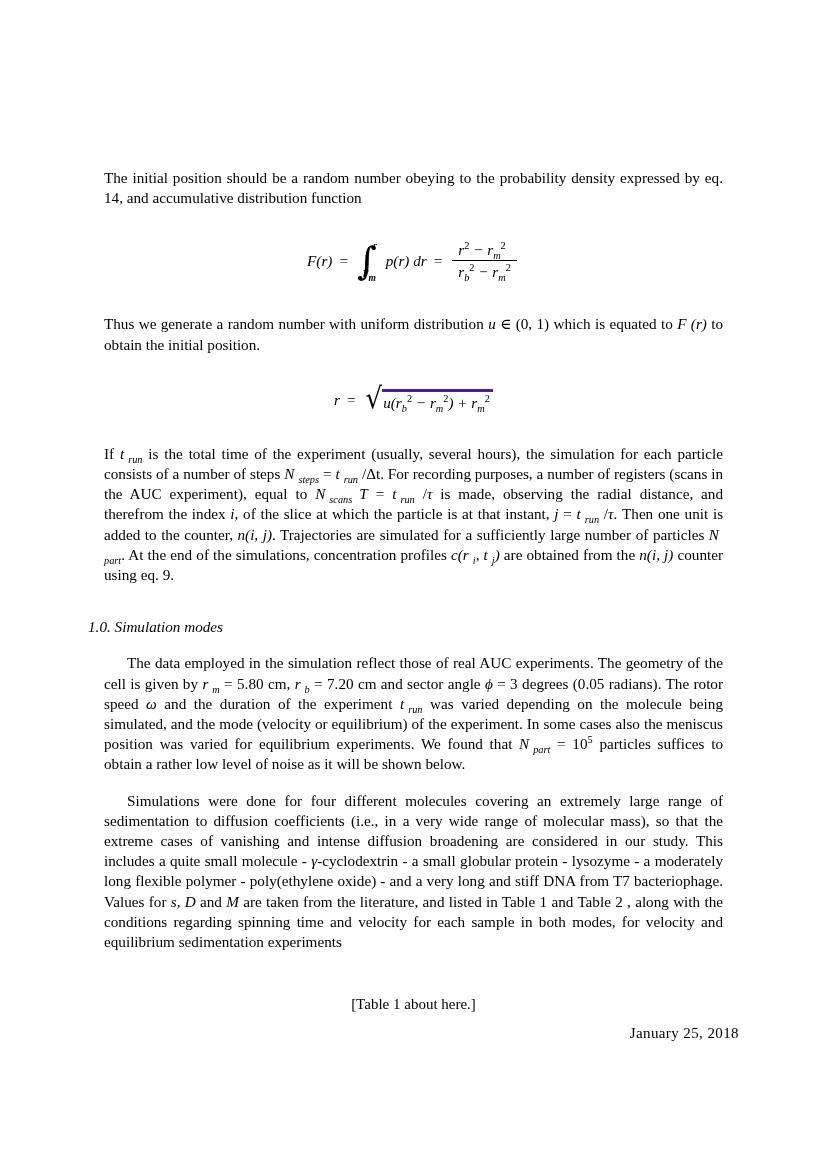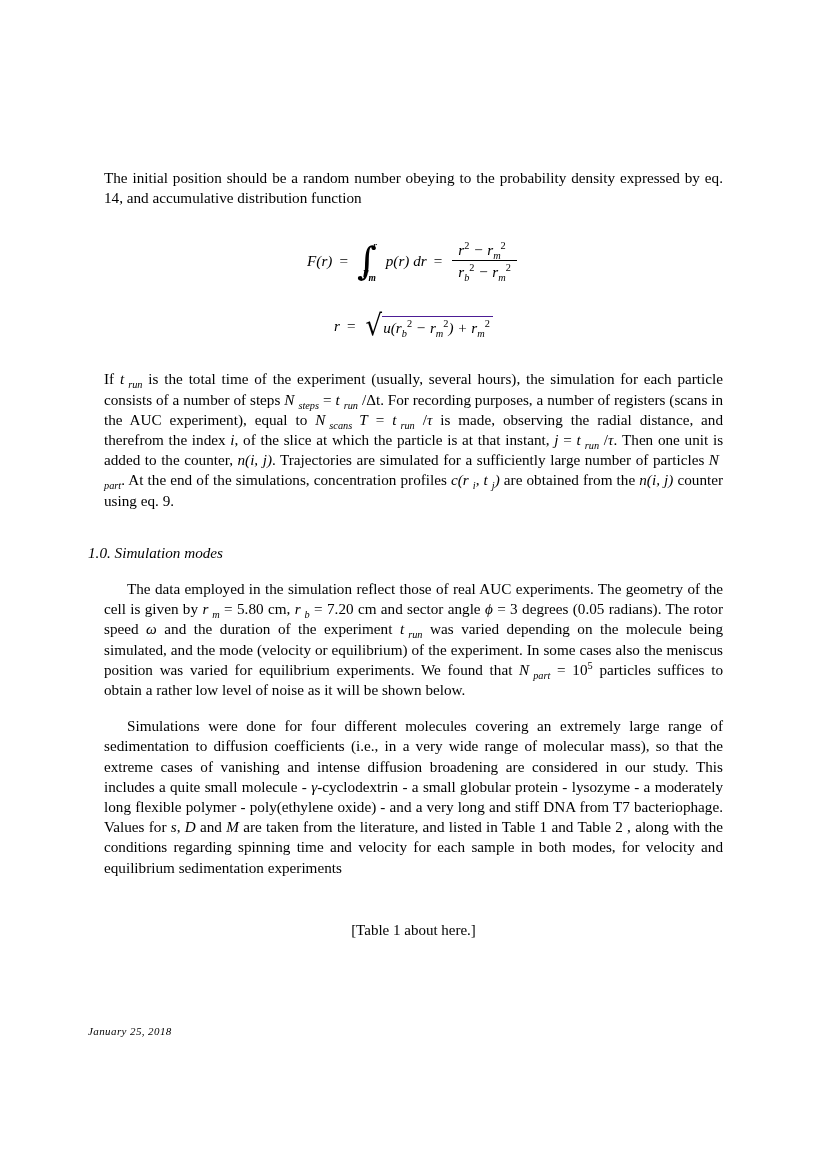--- a/index.html
+++ b/index.html
@@ -105,43 +105,43 @@
   }
   .sqrt .radical {
     font-size: 26px;
     line-height: 22px;
     font-family: "DejaVu Serif", serif;
     font-style: normal;
     transform: scaleY(1.12);
     transform-origin: bottom;
   }
   .sqrt .radicand {
-    border-top: 1px solid #4c1d95;
+    border-top: 3px solid #4c1d95;
     padding: 2px 3px 0 1px;
     margin-top: 1px;
   }
 
   .section-head {
     font-style: italic;
     font-size: 15.2px;
     margin: 0;
     text-align: left;
   }
   .centerline {
     text-align: center;
     font-size: 15px;
     margin: 0;
   }
   .datefoot {
     position: absolute;
     left: 88px;
     top: 1025px;
     width: 651px;
-    font-style: italic;
-    font-size: 11px;
+    text-align: right;
+    font-size: 15px;
     letter-spacing: 0.4px;
   }
   .sp-a { height: 17px; }
   .sp-b { height: 16px; }
 </style>
 </head>
 <body>
 
 <div class="page">
 
@@ -169,20 +169,21 @@
       <span class="frac">
         <span class="numer"><span class="m">r</span><sup class="num">2</sup> <span class="m">− r</span><sub>m</sub><sup class="num">2</sup></span>
         <span class="bar"></span>
         <span class="denom"><span class="m">r</span><sub>b</sub><sup class="num">2</sup> <span class="m">− r</span><sub>m</sub><sup class="num">2</sup></span>
       </span>
     </span>
   </div>
 
   <div class="sp-a"></div>
 
+  <p><span>Thus we generate a random number with uniform distribution </span><span class="m">u</span> <span class="up">∈</span> <span class="up">(0, 1)</span><span> which is equated to </span><span class="m">F</span> <span class="m">(r)</span><span> to obtain the initial position.</span></p>
 
   <div class="sp-a"></div>
 
   <div class="eq">
     <span class="eqbox">
       <span class="m">r</span>
         <span class="gap2"></span>
         <span class="up">=</span>
         <span class="gap2"></span>
       <span class="sqrt">

